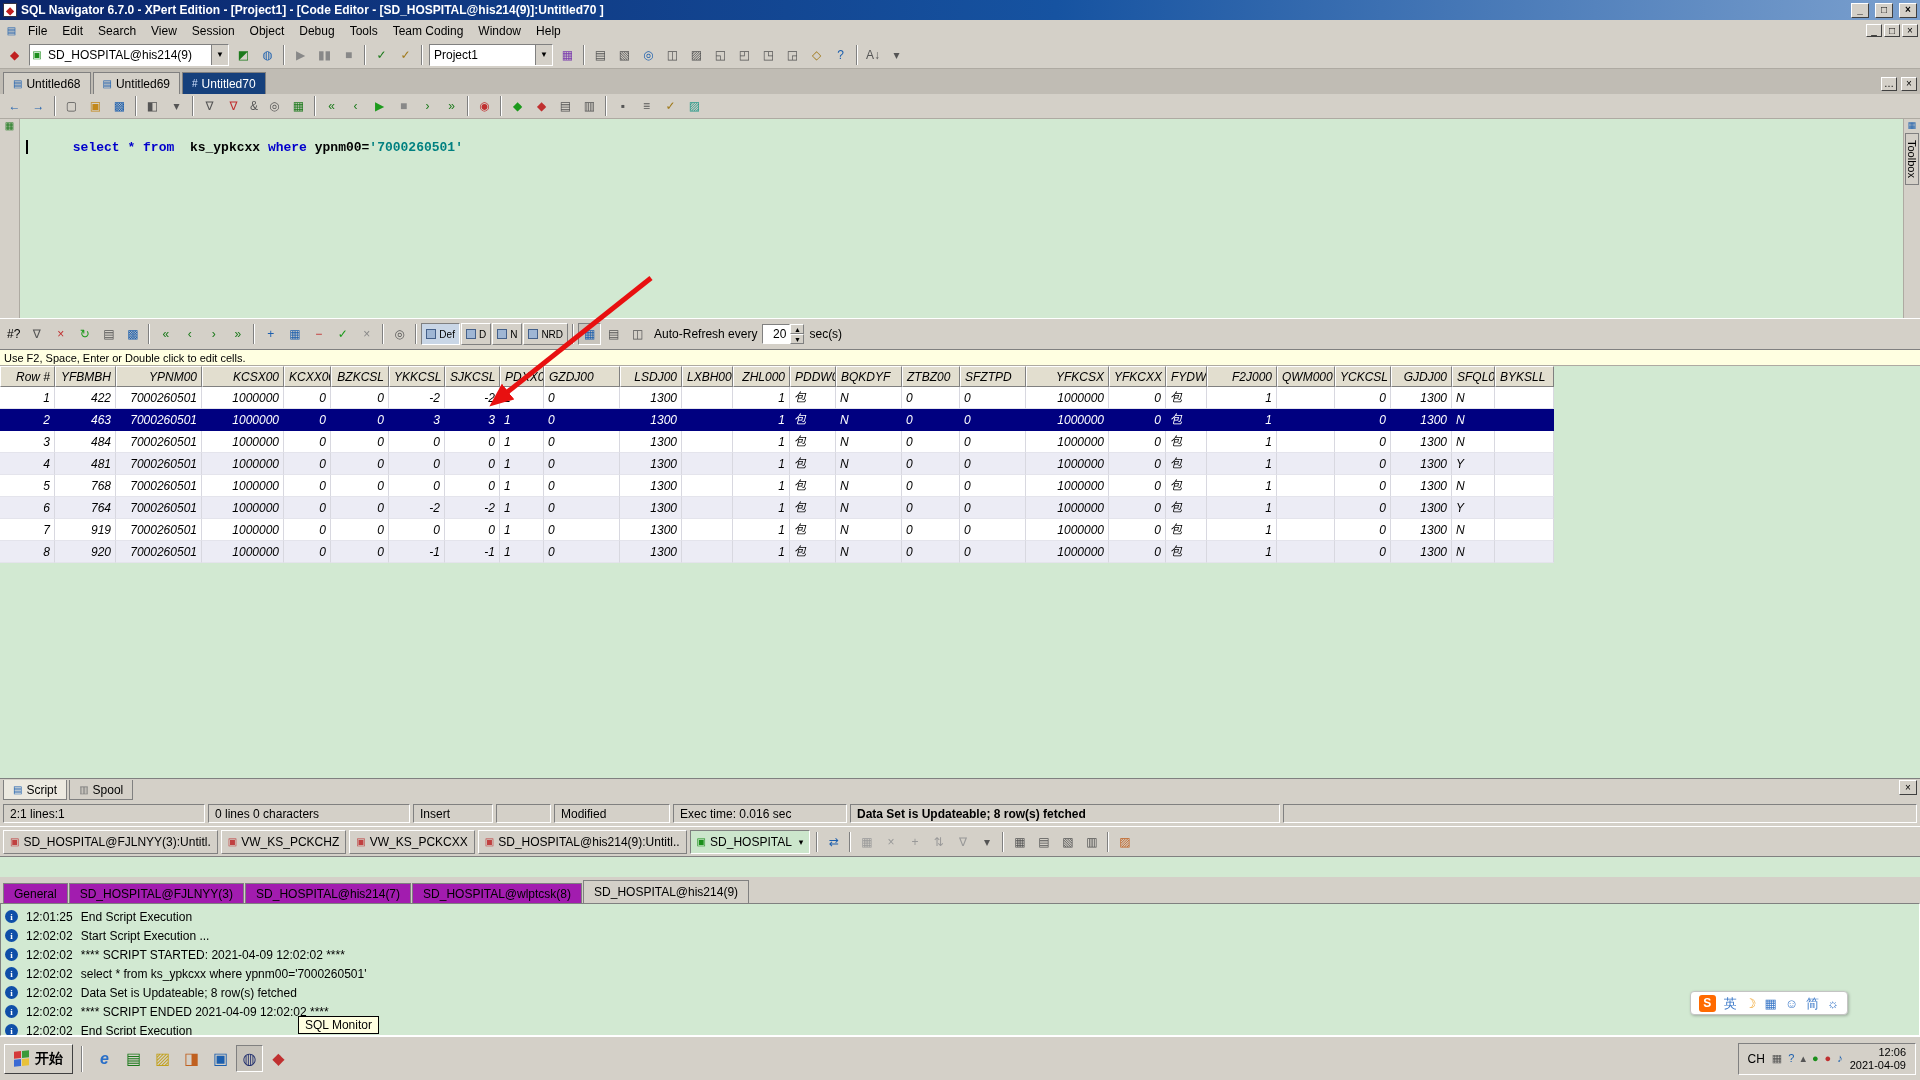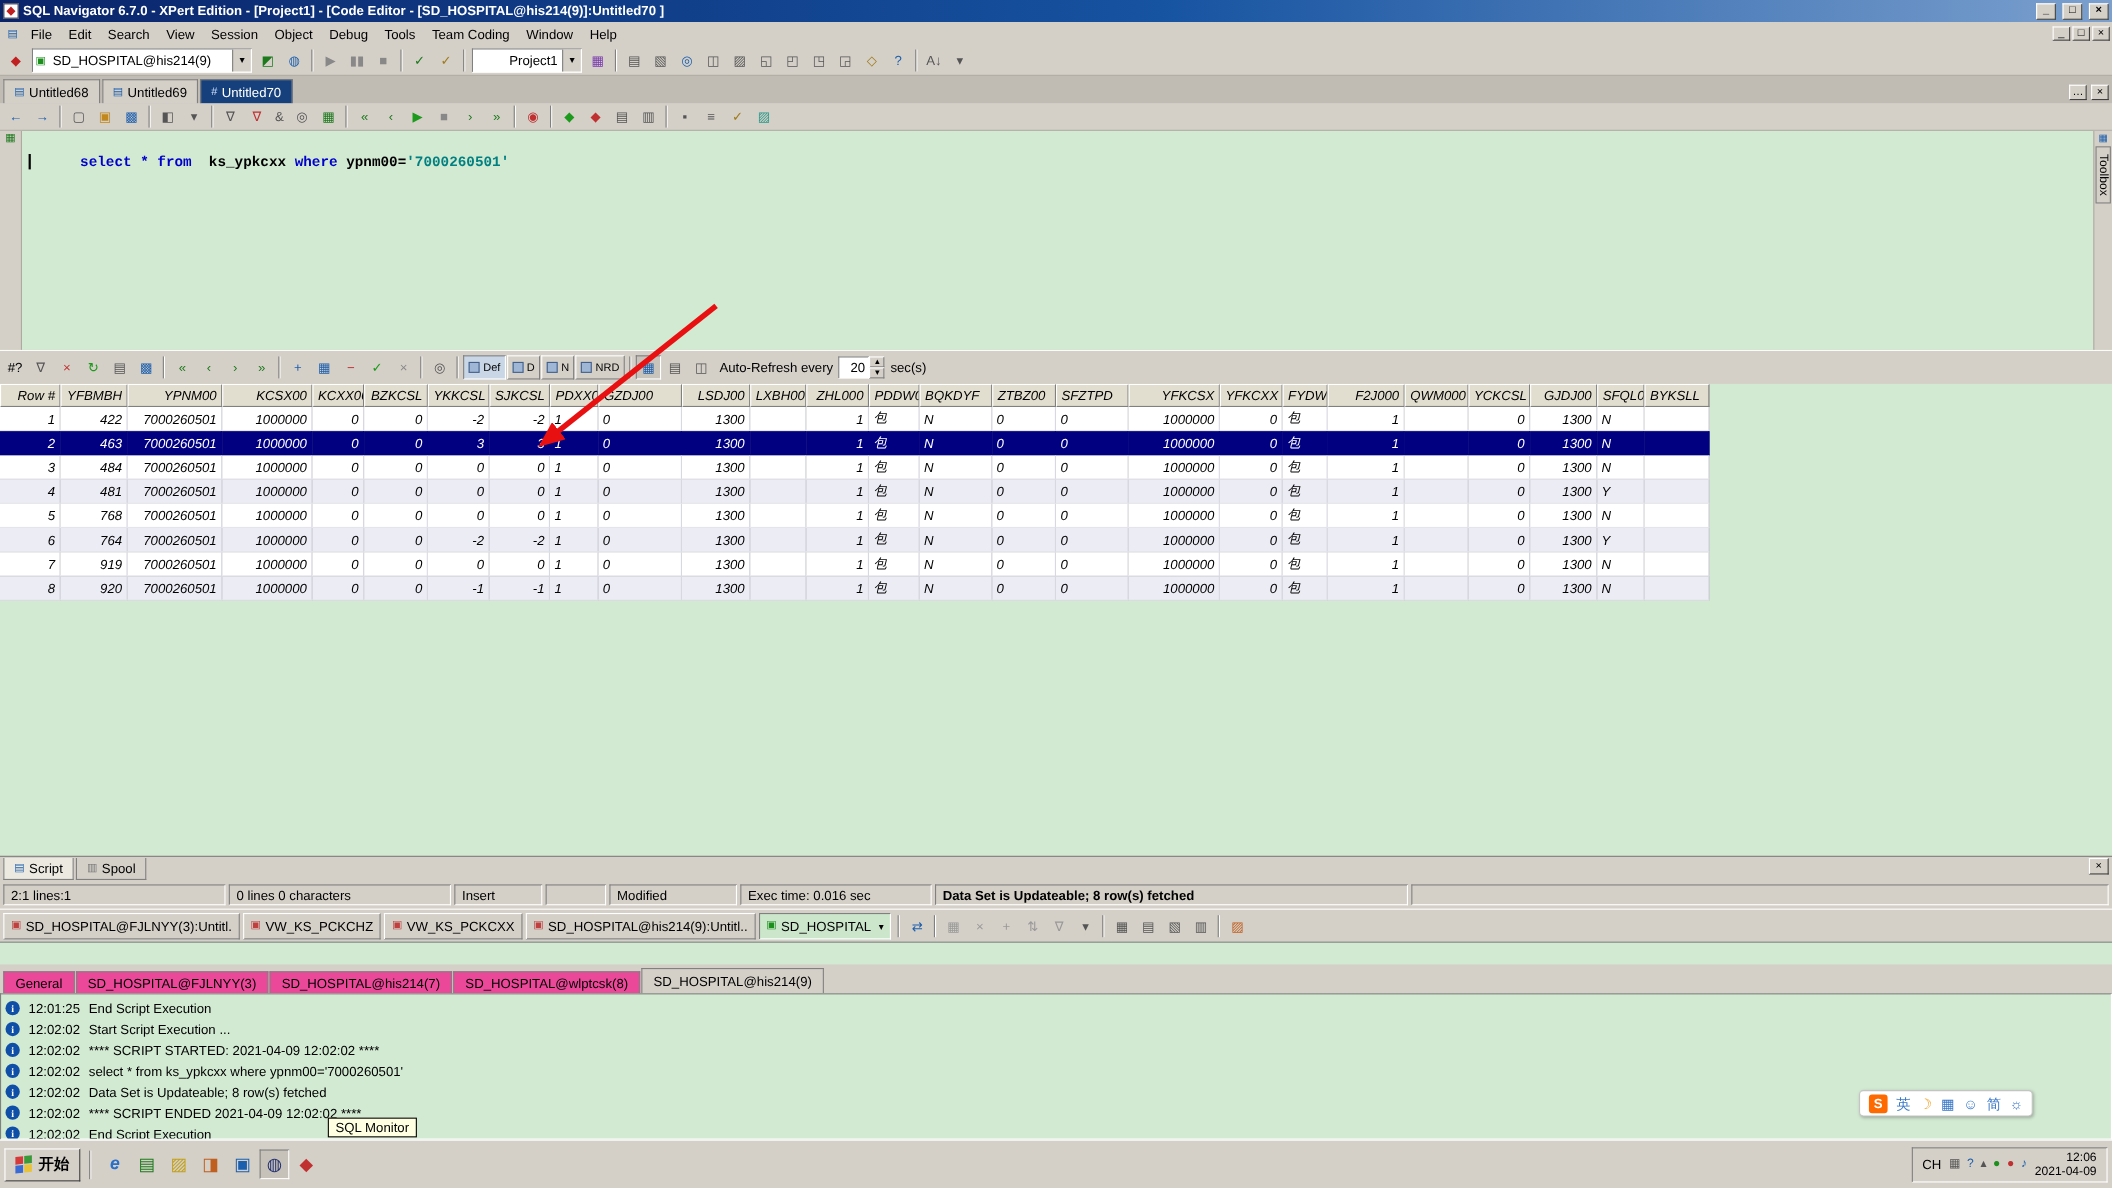--- a/index.html
+++ b/index.html
@@ -30,21 +30,21 @@
 .tbtn{width:23px;height:22px;display:flex;align-items:center;justify-content:center;}
 .tbtn .glyph{font-size:12px;line-height:1;}
 .tbtn.wide{width:auto;padding:0 4px;}
 .tbtn.pressed{border:1px solid;border-color:#808080 #fff #fff #808080;background:#c8c4bc;}
 .tsep{width:2px;height:20px;border-left:1px solid #808080;border-right:1px solid #fff;margin:0 3px;}
 .combo{height:22px;display:flex;align-items:center;background:#fff;border:1px solid;border-color:#808080 #fff #fff #808080;font-size:12px;margin:0 2px;}
 .combo .cicon{width:14px;font-size:10px;display:flex;justify-content:center;}
 .combo .ctext{flex:1;padding:0 4px;white-space:nowrap;overflow:hidden;}
 .combo .cbtn{width:17px;height:100%;background:#d4d0c8;border-left:1px solid #808080;display:flex;align-items:center;justify-content:center;font-size:8px;}
 .session-combo{width:200px;}
-.project-combo{width:100px;text-align:right;}
+.project-combo{width:124px;}
 
 
 .doctabs{flex:0 0 25px;display:flex;align-items:flex-end;background:#c0bcb4;padding:2px 3px 0;gap:2px;}
 .doctab{height:22px;display:flex;align-items:center;gap:4px;padding:0 9px;background:#d4d0c8;border:1px solid #808080;border-bottom:none;font-size:12px;}
 .doctab.active{background:#16407c;color:#fff;}
 .dticon{font-size:10px;line-height:1;color:#1c5fae;}
 .doctab.active .dticon{color:#cfe0ff;}
 .right-btns{margin-left:auto;display:flex;gap:2px;padding-bottom:3px;}
 .right-btns .winbtn{width:16px;height:14px;}
 
@@ -98,21 +98,21 @@
 .sbtn{height:24px;display:flex;align-items:center;gap:4px;padding:0 6px;border:1px solid;border-color:#fff #808080 #808080 #fff;background:#d4d0c8;font-size:12px;white-space:nowrap;margin-right:2px;}
 .sbtn.active{border-color:#808080 #fff #fff #808080;background:#cce6cc;}
 .sicon{font-size:10px;line-height:1;}
 .sarrow{font-size:9px;margin-left:3px;}
 
 
 .split-gap{flex:0 0 21px;background:#d2e9d2;border-top:1px solid #808080;}
 
 
 .output-tabs{flex:0 0 25px;display:flex;align-items:flex-end;background:#d4d0c8;padding:3px 3px 0;gap:1px;}
-.otab{height:20px;display:flex;align-items:center;padding:0 10px;font-size:12px;border:1px solid #808080;border-bottom:none;background:#ec4899;}
+.otab{height:20px;display:flex;align-items:center;padding:0 10px;font-size:12px;border:1px solid #808080;border-bottom:none;background:#a21caf;}
 .otab.active{background:#d4d0c8;height:23px;}
 .log-area{flex:0 0 133px;background:#d2e9d2;border:1px solid;border-color:#808080 #fff #fff #808080;position:relative;padding:3px 4px;overflow:hidden;}
 .log-line{display:flex;align-items:center;gap:8px;height:19px;font-size:12px;white-space:nowrap;}
 .log-ico{flex:0 0 13px;width:13px;height:13px;border-radius:50%;background:#0f4fa8;color:#fff;font-size:9px;font-weight:bold;display:flex;align-items:center;justify-content:center;font-family:"Liberation Serif",serif;}
 
 
 .ime-bar{position:absolute;right:71px;bottom:20px;height:24px;background:#fff;border:1px solid #c4c4c4;border-radius:4px;display:flex;align-items:center;gap:8px;padding:0 8px;box-shadow:1px 1px 3px rgba(0,0,0,.25);font-size:13px;}
 .ime-logo{width:17px;height:17px;border-radius:3px;background:#ff6a00;color:#fff;font-weight:bold;font-size:12px;display:flex;align-items:center;justify-content:center;}
 .ime-item{color:#3a78c8;line-height:1;}
 .ime-moon{color:#f0a020;}
@@ -475,20 +475,23 @@
     <span class="spinbox">
       <span class="spin-value">20</span>
       <span class="spin-btns">
         <span class="spin-up">▲</span>
         <span class="spin-down">▼</span>
       </span>
     </span>
     <span class="ar-unit">sec(s)</span>
   </div>
 
+  <div class="hint-bar">
+    <span>Use F2, Space, Enter or Double click to edit cells.</span>
+  </div>
 
   <div class="grid-wrap">
     <table id="grid-table">
         <colgroup>
           <col style="width: 55px;">
           <col style="width: 61px;">
           <col style="width: 86px;">
           <col style="width: 82px;">
           <col style="width: 47px;">
           <col style="width: 58px;">

